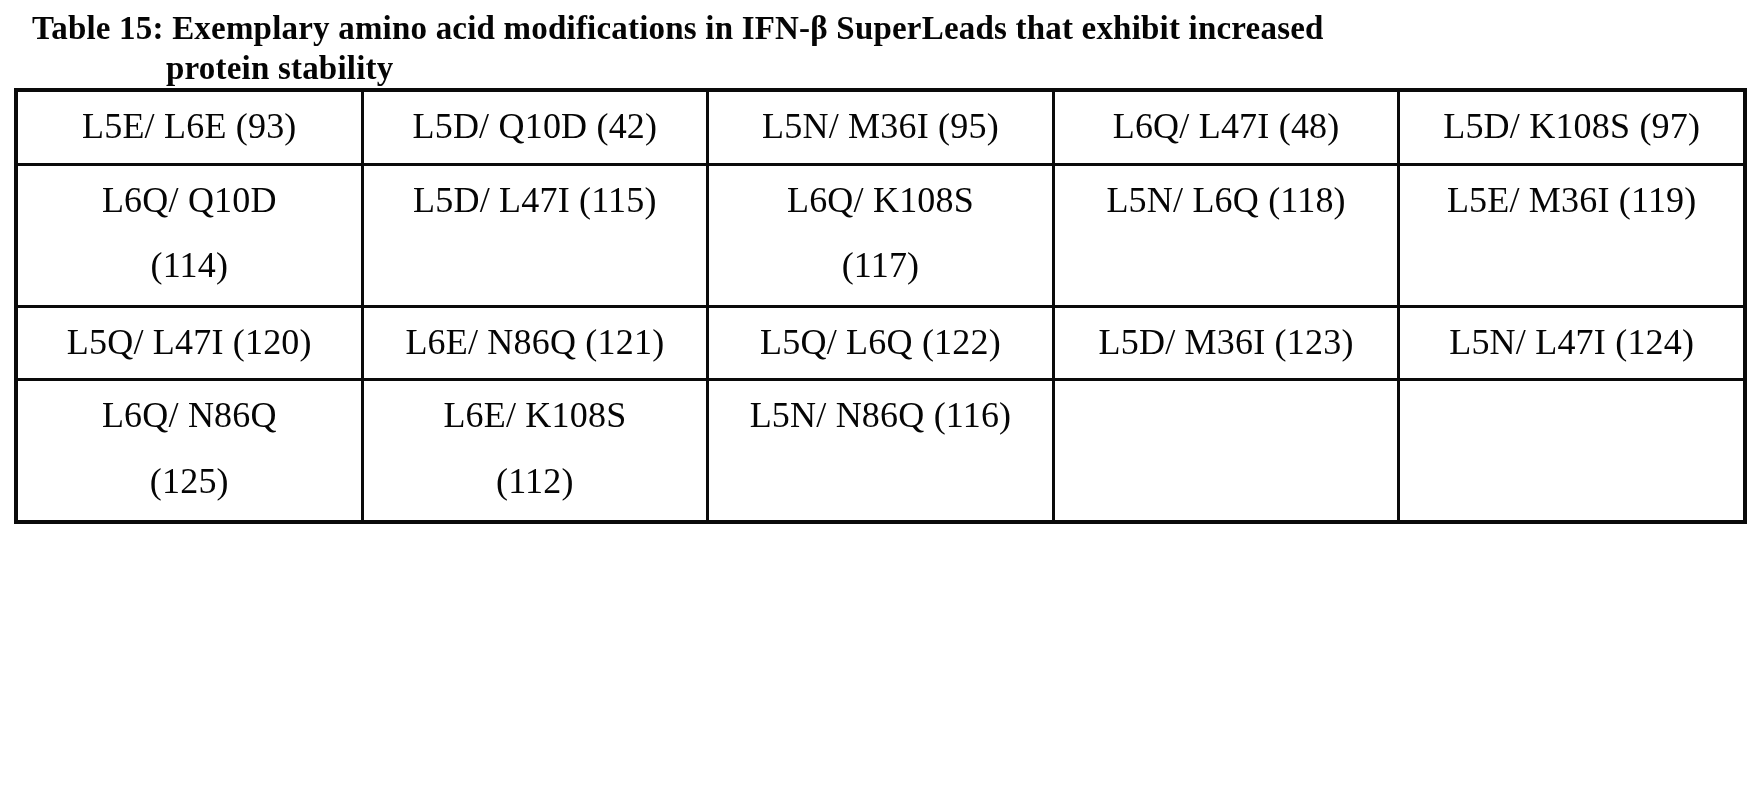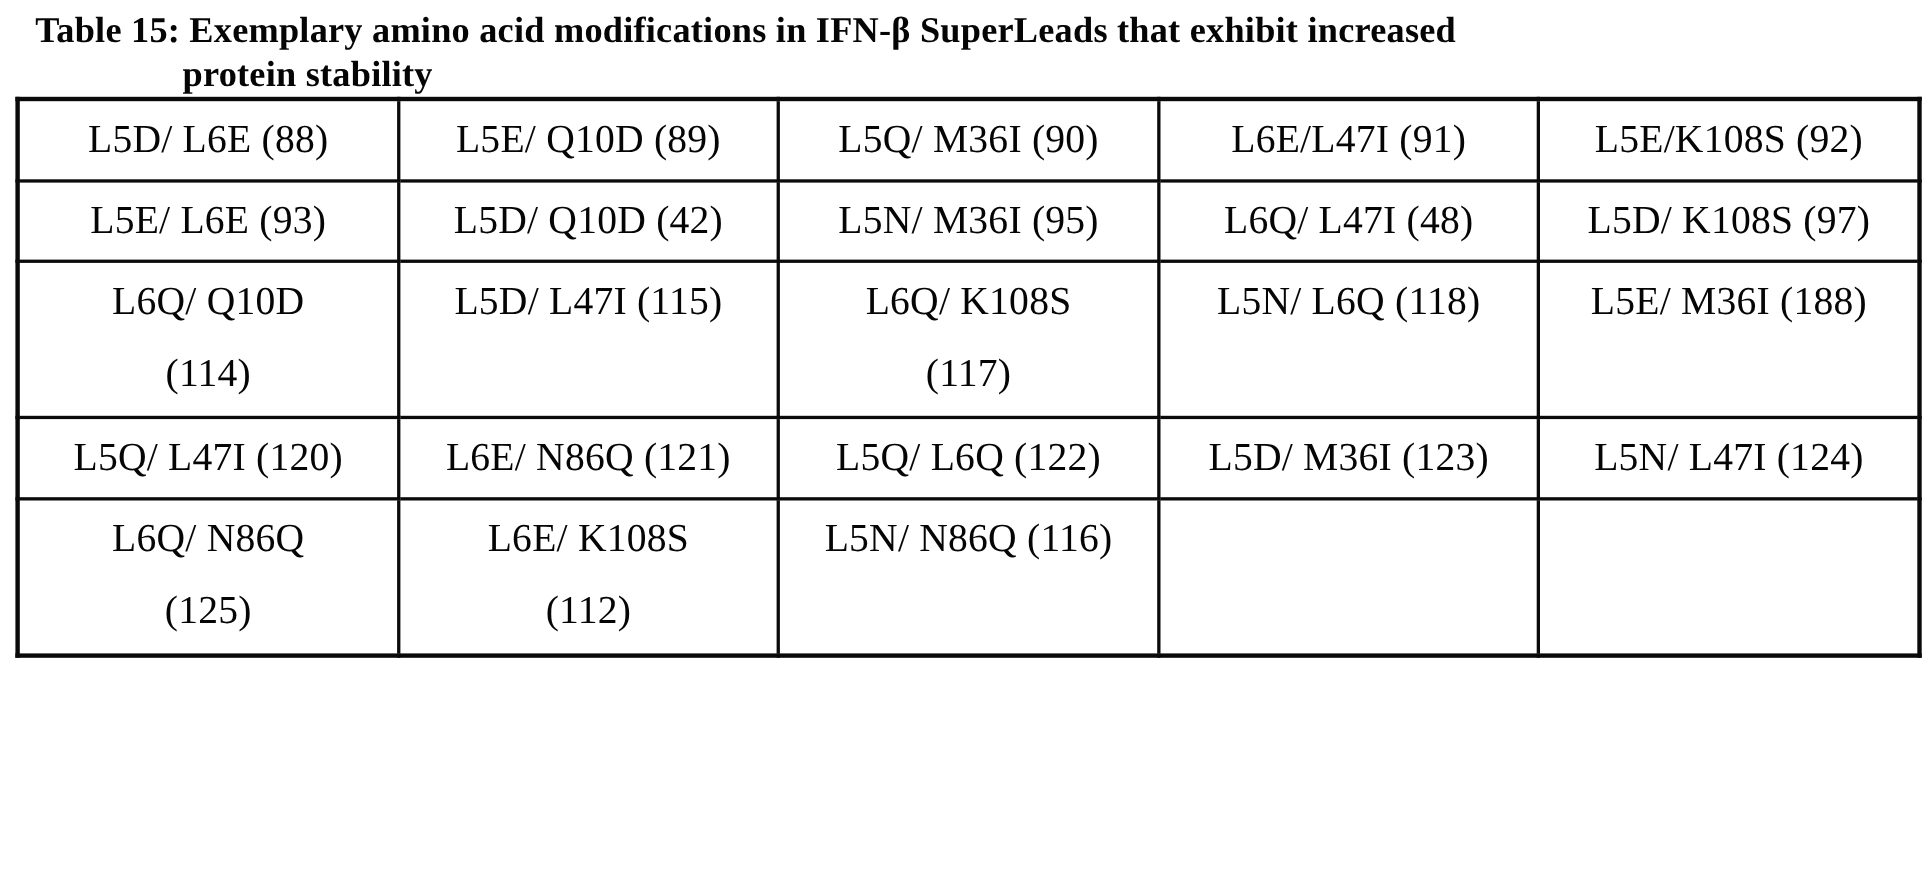--- a/index.html
+++ b/index.html
@@ -68,42 +68,35 @@
 </head>
 <body>
 
 <div class="page">
 
   <div class="doc-title">Table 15: Exemplary amino acid modifications in IFN-β SuperLeads that exhibit increased
 protein stability</div>
 
   <table class="mod-table">
     <tbody>
-        <tr>
-      <td>L5D/ L6E (88)</td>
-      <td>L5E/ Q10D (89)</td>
-      <td>L5Q/ M36I (90)</td>
-      <td>L6E/L47I (91)</td>
-      <td>L5E/K108S (92)</td>
-    </tr>
     <tr>
       <td>L5E/ L6E (93)</td>
       <td>L5D/ Q10D (42)</td>
       <td>L5N/ M36I (95)</td>
       <td>L6Q/ L47I (48)</td>
       <td>L5D/ K108S (97)</td>
     </tr>
     <tr class="tall">
       <td>L6Q/ Q10D
 (114)</td>
       <td>L5D/ L47I (115)</td>
       <td>L6Q/ K108S
 (117)</td>
       <td>L5N/ L6Q (118)</td>
-      <td>L5E/ M36I (188)</td>
+      <td>L5E/ M36I (119)</td>
     </tr>
     <tr>
       <td>L5Q/ L47I (120)</td>
       <td>L6E/ N86Q (121)</td>
       <td>L5Q/ L6Q (122)</td>
       <td>L5D/ M36I (123)</td>
       <td>L5N/ L47I (124)</td>
     </tr>
     <tr class="tall">
       <td>L6Q/ N86Q

